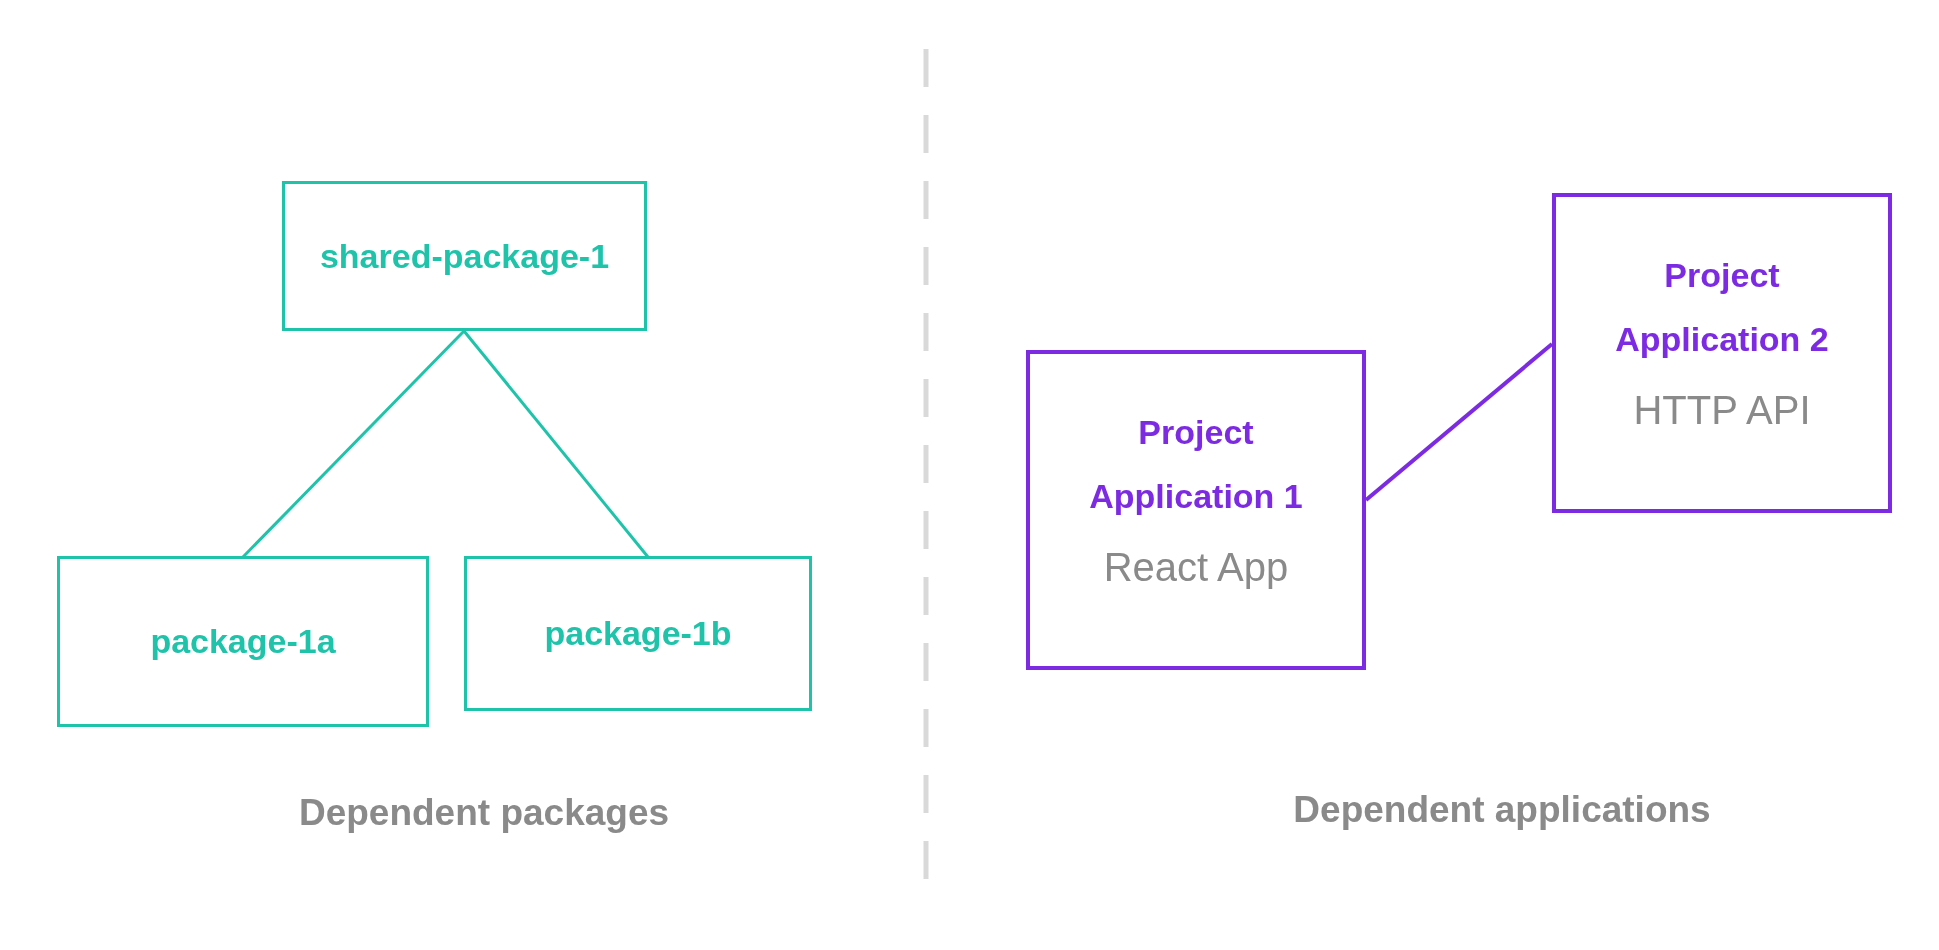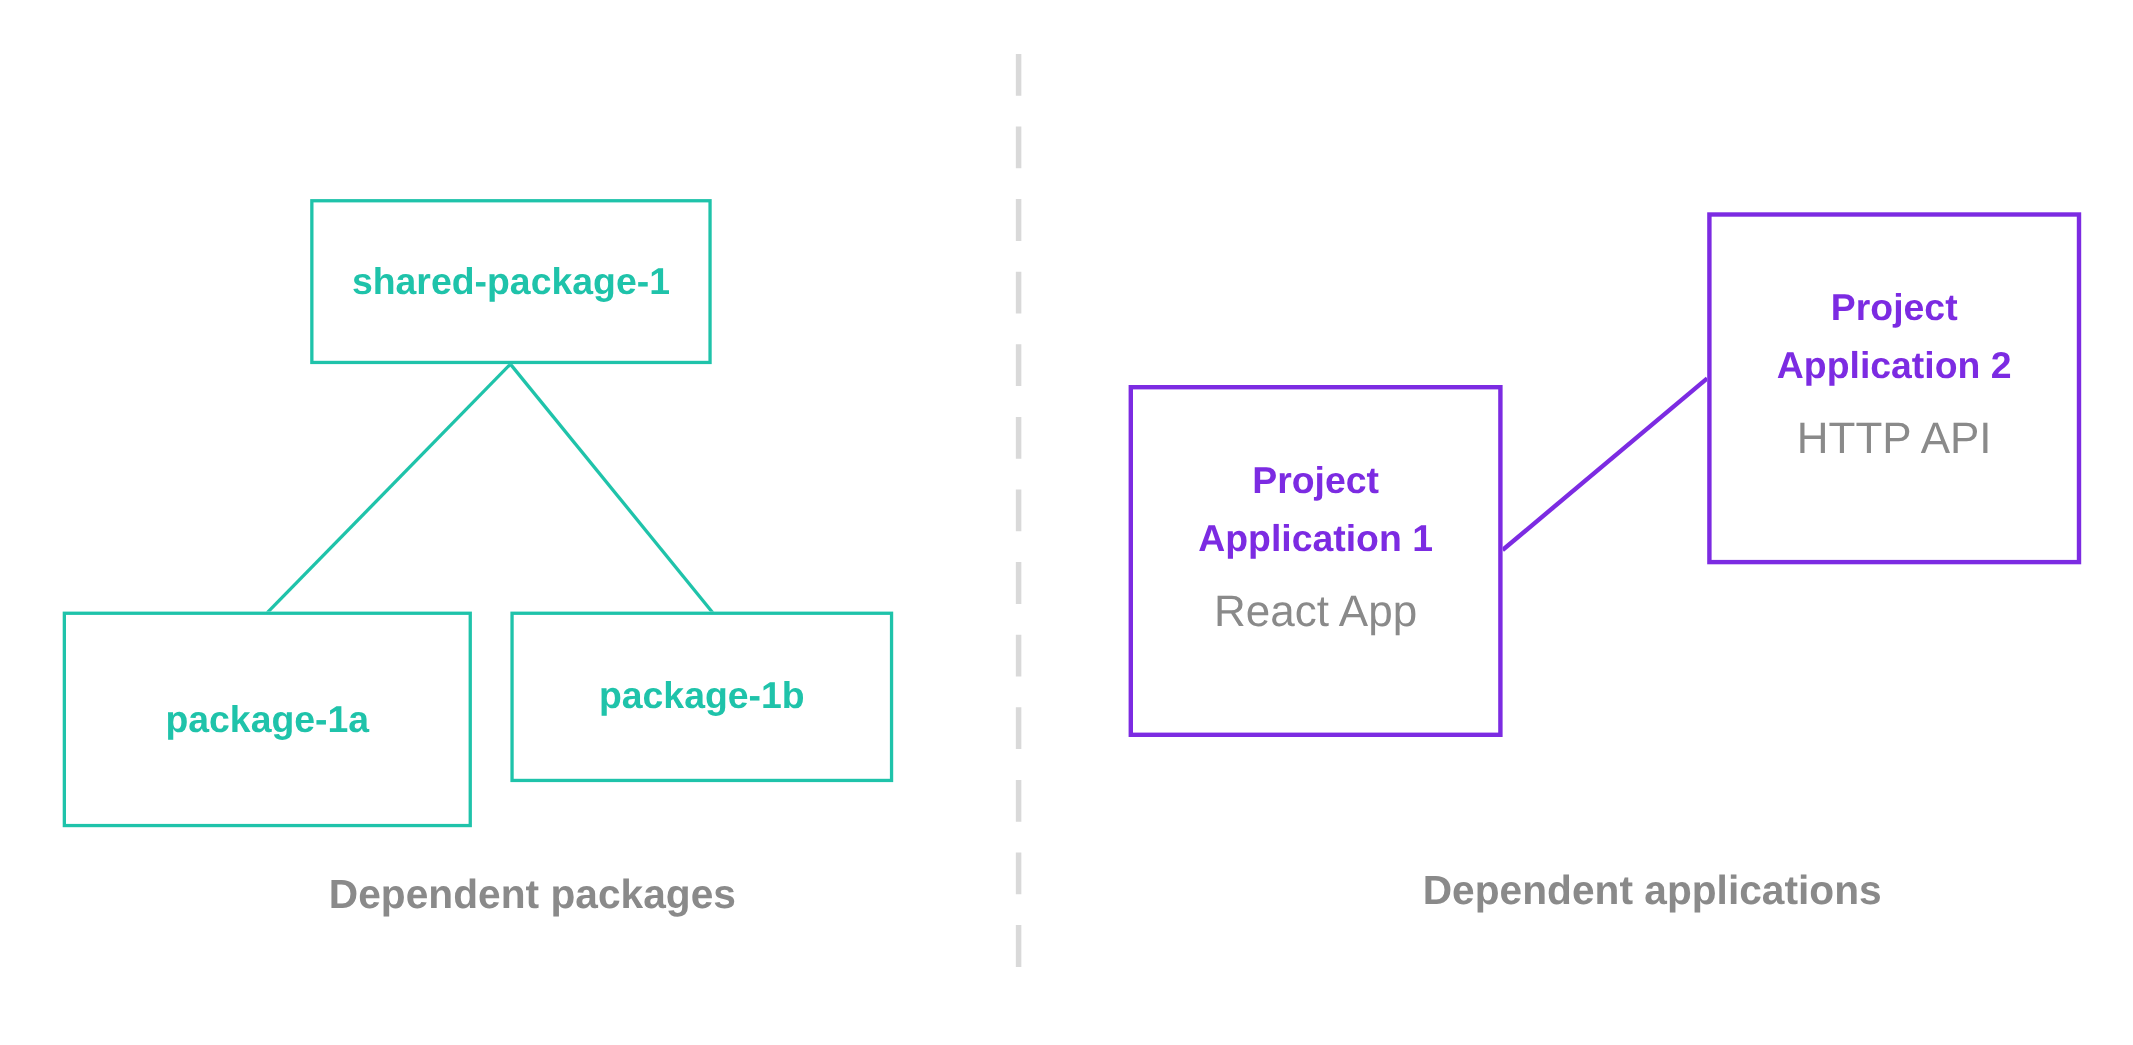--- a/index.html
+++ b/index.html
@@ -47,21 +47,21 @@
     color: var(--teal);
     font-size: 34px;
     font-weight: 700;
     white-space: nowrap;
   }
 
   .app-title {
     color: var(--purple);
     font-size: 34px;
     font-weight: 700;
-    line-height: 53px;
+    line-height: 64px;
     white-space: pre-line;
   }
   .app-subtitle {
     color: var(--subtitle-gray);
     font-size: 40px;
     font-weight: 400;
     margin-top: 17px;
     white-space: nowrap;
   }
 
@@ -70,21 +70,21 @@
     transform: translate(-50%, -50%);
     color: var(--caption-gray);
     font-size: 37px;
     font-weight: 700;
     white-space: nowrap;
     margin-left: 36px;
   }
 
   
   #node-shared  { left: 282px;  top: 181px; width: 365px; height: 150px; }
-  #node-pkg1a   { left: 57px;   top: 556px; width: 372px; height: 196px; }
+  #node-pkg1a   { left: 57px;   top: 556px; width: 372px; height: 171px; }
   #node-pkg1b   { left: 464px;  top: 556px; width: 348px; height: 155px; }
   #node-app1    { left: 1026px; top: 350px; width: 340px; height: 320px; }
   #node-app2    { left: 1552px; top: 193px; width: 340px; height: 320px; }
   #caption-left  { left: 448px;  top: 813px; }
   #caption-right { left: 1466px; top: 810px; }
 </style>
 </head>
 <body>
 
 <div class="canvas">

